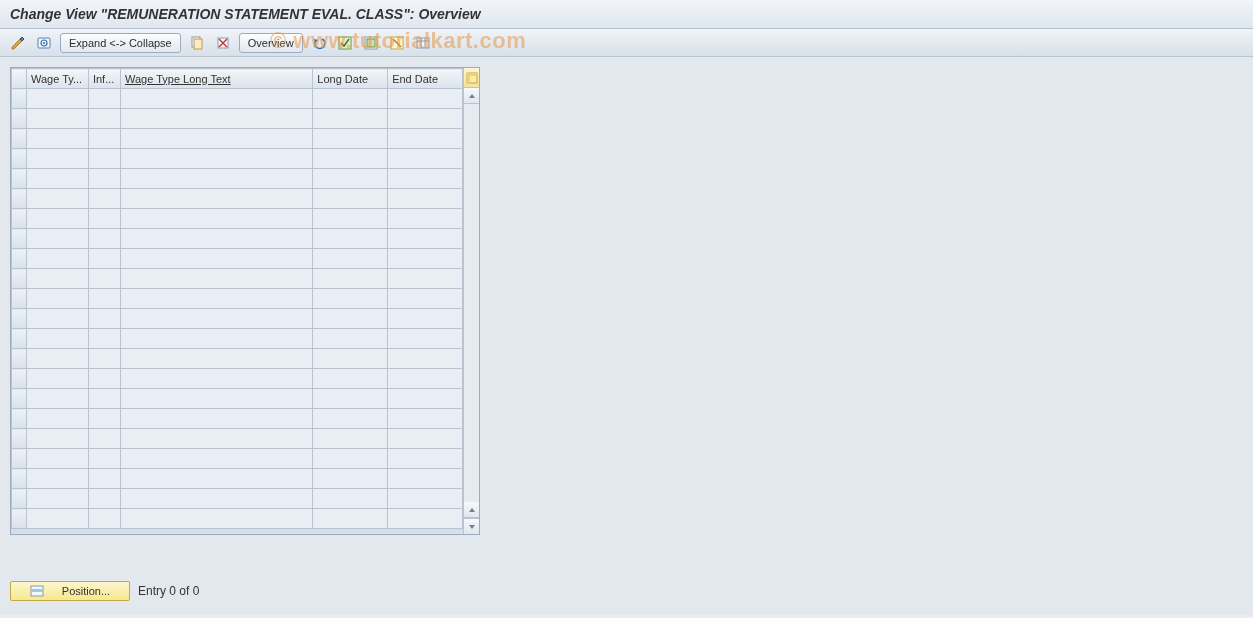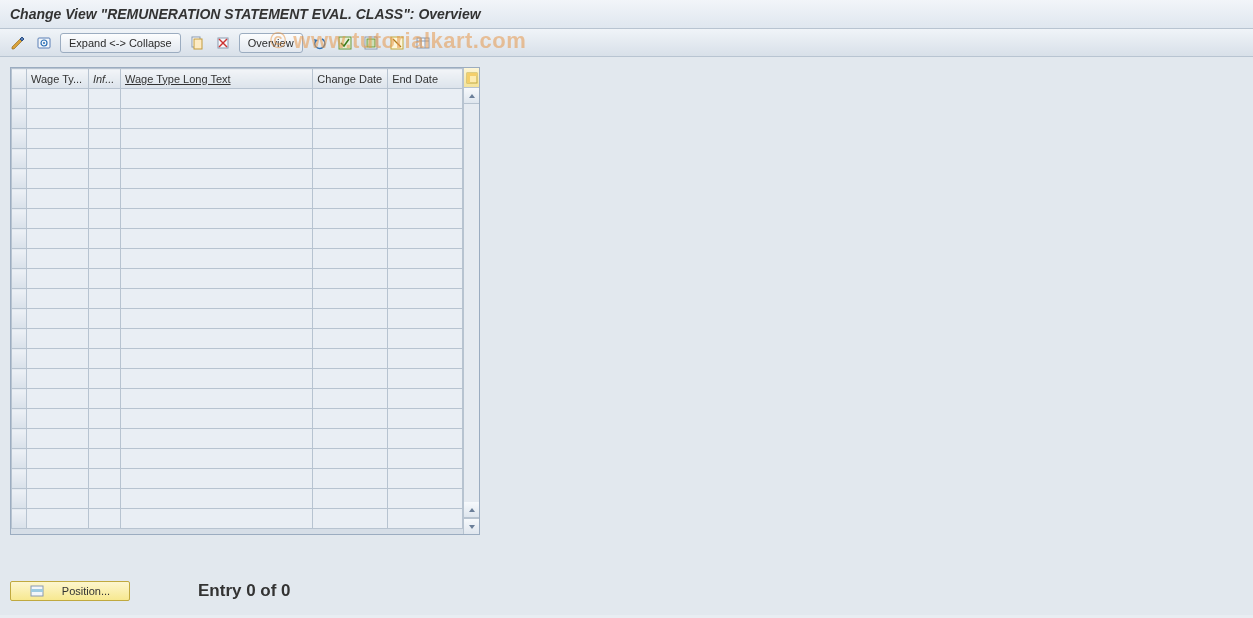--- a/index.html
+++ b/index.html
@@ -132,21 +132,21 @@
     background: #e9eef4;
     height: 20px;
     padding: 0 2px;
   }
   table.grid td.rowsel {
     background: linear-gradient(to bottom,#edf1f6,#d9e1ea);
     width: 14px;
   }
   .col-sel   { width: 14px; }
   .col-wt    { width: 58px; }
-  .col-inf   { width: 30px; font-style: italic; }
+  .col-inf   { width: 30px; }
   .col-long  { width: 180px; text-decoration: underline; }
   .col-start { width: 70px; }
   .col-end   { width: 70px; margin-left: 44px; }
   .bottom-bar {
     position: absolute;
     left: 10px;
     bottom: 14px;
     display: flex;
     align-items: center;
     gap: 8px;
@@ -161,24 +161,22 @@
     font-size: 11px;
     color: #333;
     cursor: pointer;
     display: inline-flex;
     align-items: center;
     justify-content:center;
     min-width: 160px;
   }
   .yellow-btn.pos { min-width: 120px; gap:18px;}
   .entry-text {
-    font-size: 17px;
+    font-size: 12px;
     color: #333;
-    margin-left: 60px;
-    font-weight: bold;
   }
 </style>
 </head>
 <body>
 
 <div class="title-bar">
   <span>Change View "REMUNERATION STATEMENT EVAL. CLASS": Overview</span>
 </div>
 
 <div class="toolbar">
@@ -249,21 +247,21 @@
 <div class="content-area">
   <div class="table-wrapper">
     <div class="table-main">
       <table class="grid" id="grid">
         <thead>
           <tr>
             <th class="col-sel"></th>
             <th class="col-wt">Wage Ty...</th>
             <th class="col-inf">Inf...</th>
             <th class="col-long">Wage Type Long Text</th>
-            <th class="col-start">Change Date</th>
+            <th class="col-start">Long Date</th>
             <th class="col-end">End Date</th>
           </tr>
         </thead>
         <tbody id="grid-body">
             <tr>
               <td class="rowsel"></td>
               <td></td>
               <td></td>
               <td></td>
               <td></td>

